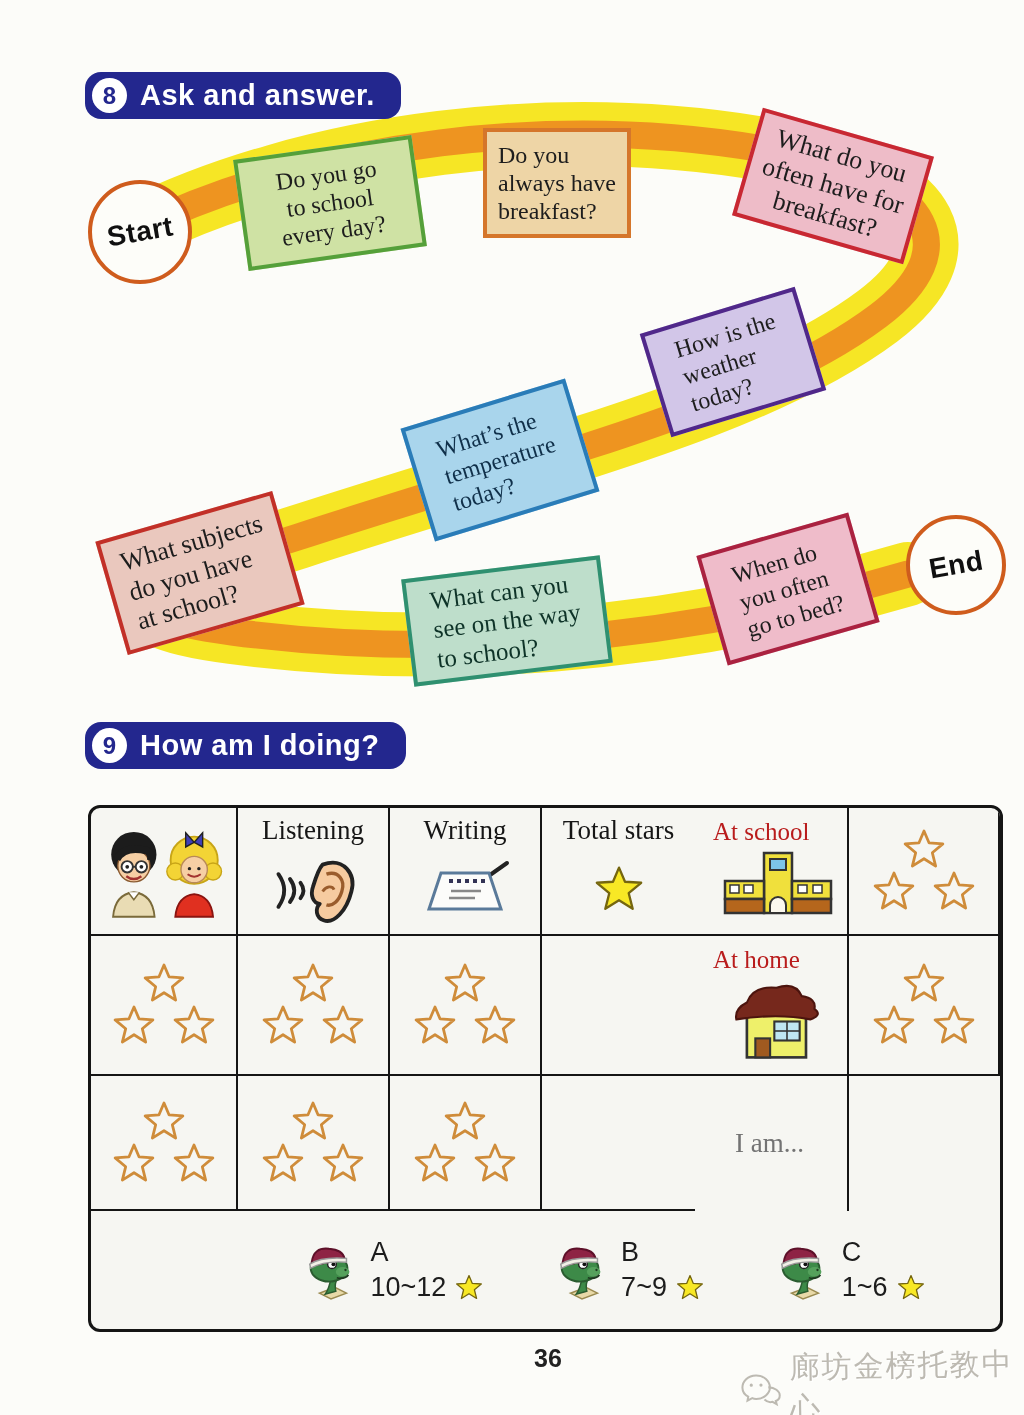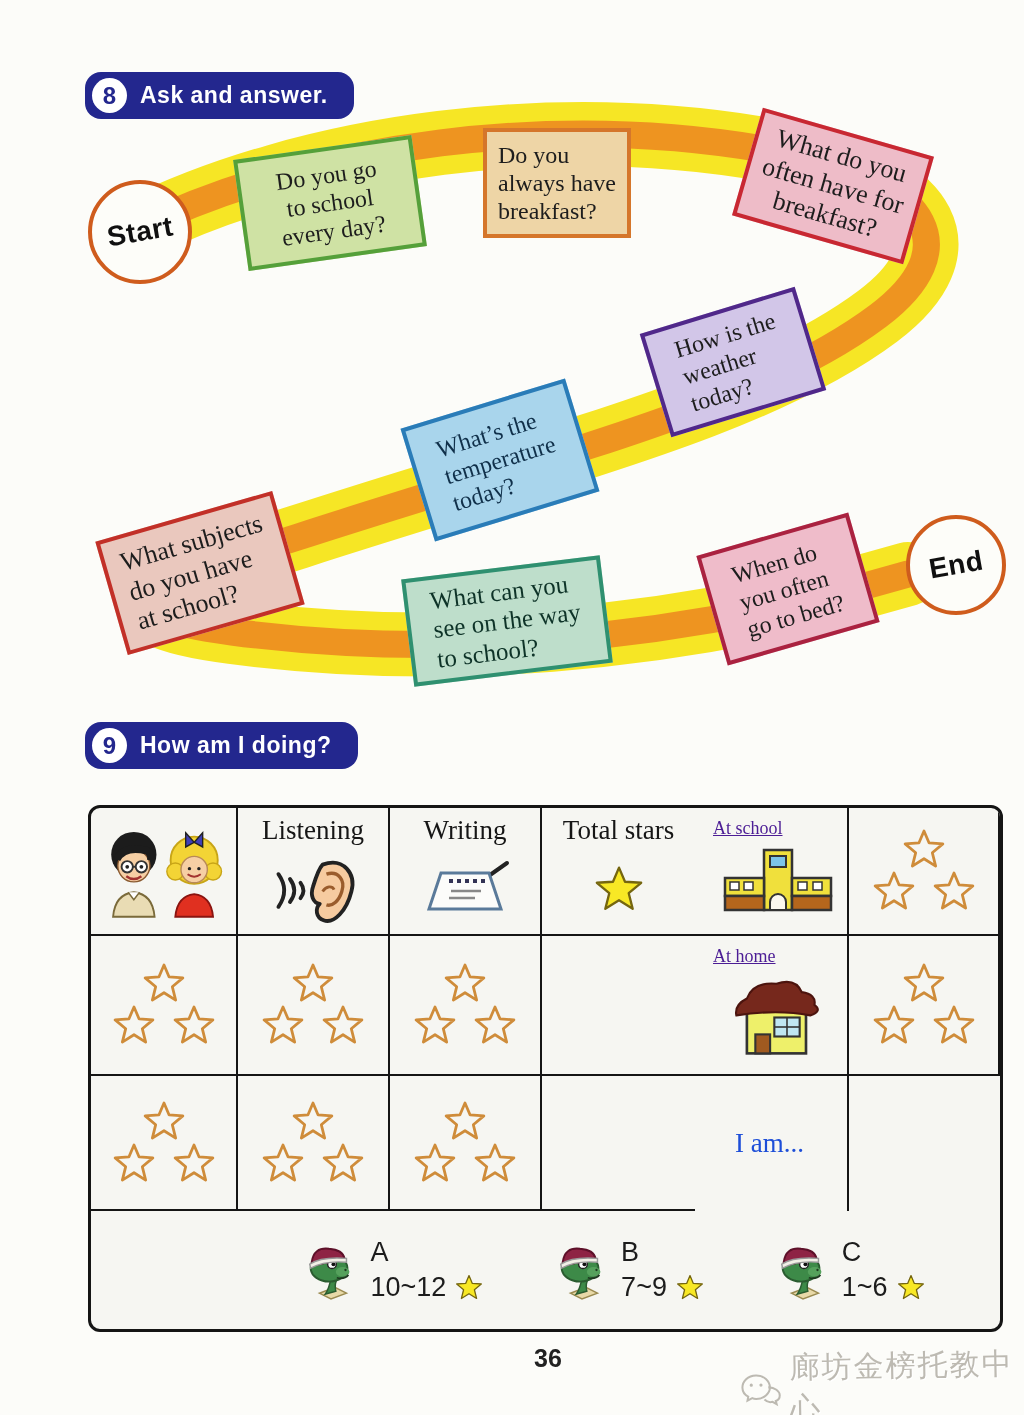--- a/index.html
+++ b/index.html
@@ -6,21 +6,21 @@
   .page{position:relative;width:1024px;height:1415px;background:#fcfcf9;overflow:hidden;
         font-family:"Liberation Serif", serif;}
   
   .sec-header{position:absolute;left:85px;display:flex;align-items:center;gap:13px;
     background:#23278e;border-radius:16px;height:47px;padding:0 26px 0 7px;z-index:5;}
   .sec8{top:72px;}
   .sec9{top:722px;}
   .badge{width:35px;height:35px;border-radius:50%;background:#ffffff;color:#23278e;
     font-weight:bold;font-size:24px;display:flex;align-items:center;justify-content:center;
     font-family:"Liberation Sans", sans-serif;}
-  .sec-title{color:#ffffff;font-weight:bold;font-size:23px;font-family:"Liberation Sans", sans-serif;
+  .sec-title{color:#ffffff;font-weight:bold;font-size:29px;font-family:"Liberation Sans", sans-serif;
     letter-spacing:.5px;}
   
   .board-svg{position:absolute;left:0;top:0;width:1024px;height:720px;z-index:1;}
   .qcard{position:absolute;border:4px solid;display:flex;align-items:center;justify-content:center;
     font-size:24px;line-height:1.18;color:#1d1d1d;white-space:pre-line;padding:6px 10px;
     box-sizing:border-box;z-index:2;text-align:left;}
   .c1{left:240px;top:147px;width:180px;height:112px;background:#cfe2a4;border-color:#55a03a;transform:rotate(-8deg);text-align:center;}
   .c2{left:483px;top:128px;width:148px;height:110px;background:#eed5a6;border-color:#d5762b;}
   .c3{left:744px;top:130px;width:178px;height:112px;background:#eebcc8;border-color:#c82832;transform:rotate(16deg);text-align:center;font-size:26px;}
   .c4{left:652px;top:308px;width:162px;height:108px;background:#d2c6e8;border-color:#50288a;transform:rotate(-17deg);}
@@ -40,29 +40,29 @@
     display:grid;grid-template-columns:147px 152px 152px 153px 154px 1fr;
     grid-template-rows:128px 140px 135px 1fr;z-index:4;}
   .cell{border-right:2px solid #151515;border-bottom:2px solid #151515;box-sizing:border-box;
     display:flex;flex-direction:column;align-items:center;}
   .last-col{border-right:none;}
   .last-row{border-bottom:none;}
   .hcell .hlabel{font-size:27px;color:#161616;padding-top:7px;}
   .hcell .hicon{flex:1;display:flex;align-items:center;justify-content:center;}
   .kids-cell{justify-content:center;}
   .rlabel-cell{align-items:stretch;padding:10px 6px 6px 18px;}
-  .rlabel-cell .rlabel{font-size:18px;color:#4c1d95;text-decoration:underline;}
+  .rlabel-cell .rlabel{font-size:25px;color:#b91c1c;}
   .rlabel-cell .ricon{flex:1;display:flex;align-items:center;justify-content:center;}
   .stars-cell{justify-content:center;}
   .srow{display:flex;gap:14px;justify-content:center;}
   .srow + .srow{margin-top:-4px;}
   .o-star{width:46px;height:46px;}
   .o-star polygon{fill:none;stroke:#cf8c3a;stroke-width:7;stroke-linejoin:round;}
   .y-star polygon{fill:#f8e825;stroke:#75660f;stroke-width:5;stroke-linejoin:round;}
-  .iam-cell{justify-content:center;align-items:flex-start;padding-left:40px;font-size:27px;color:#1d4ed8;}
+  .iam-cell{justify-content:center;align-items:flex-start;padding-left:40px;font-size:27px;color:#737373;}
   .ratings-cell{grid-column:2 / 7;flex-direction:row;align-items:center;justify-content:space-around;
     padding:0 40px 0 30px;}
   .rating{display:flex;align-items:center;gap:10px;}
   .rtext{font-family:"Liberation Sans", sans-serif;font-size:27px;color:#1c1c1c;line-height:1.3;}
   .rrange{display:flex;align-items:center;gap:8px;}
   .rating .y-star{width:30px;height:30px;}
   .total-star{width:54px;height:54px;}
   
   .page-number{position:absolute;left:488px;top:1344px;width:120px;text-align:center;
     font-family:"Liberation Sans", sans-serif;font-weight:bold;font-size:25px;color:#222;}

